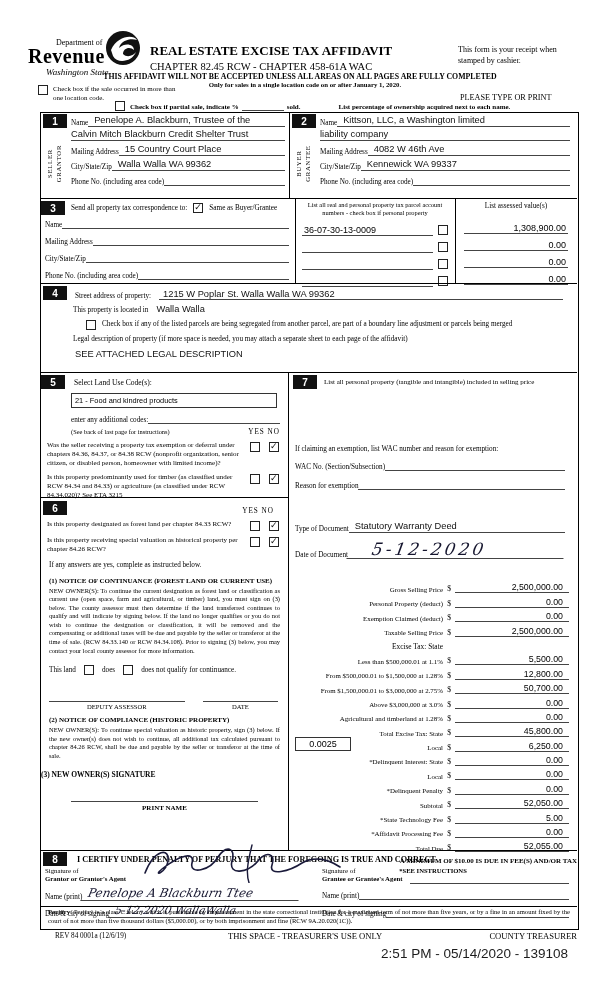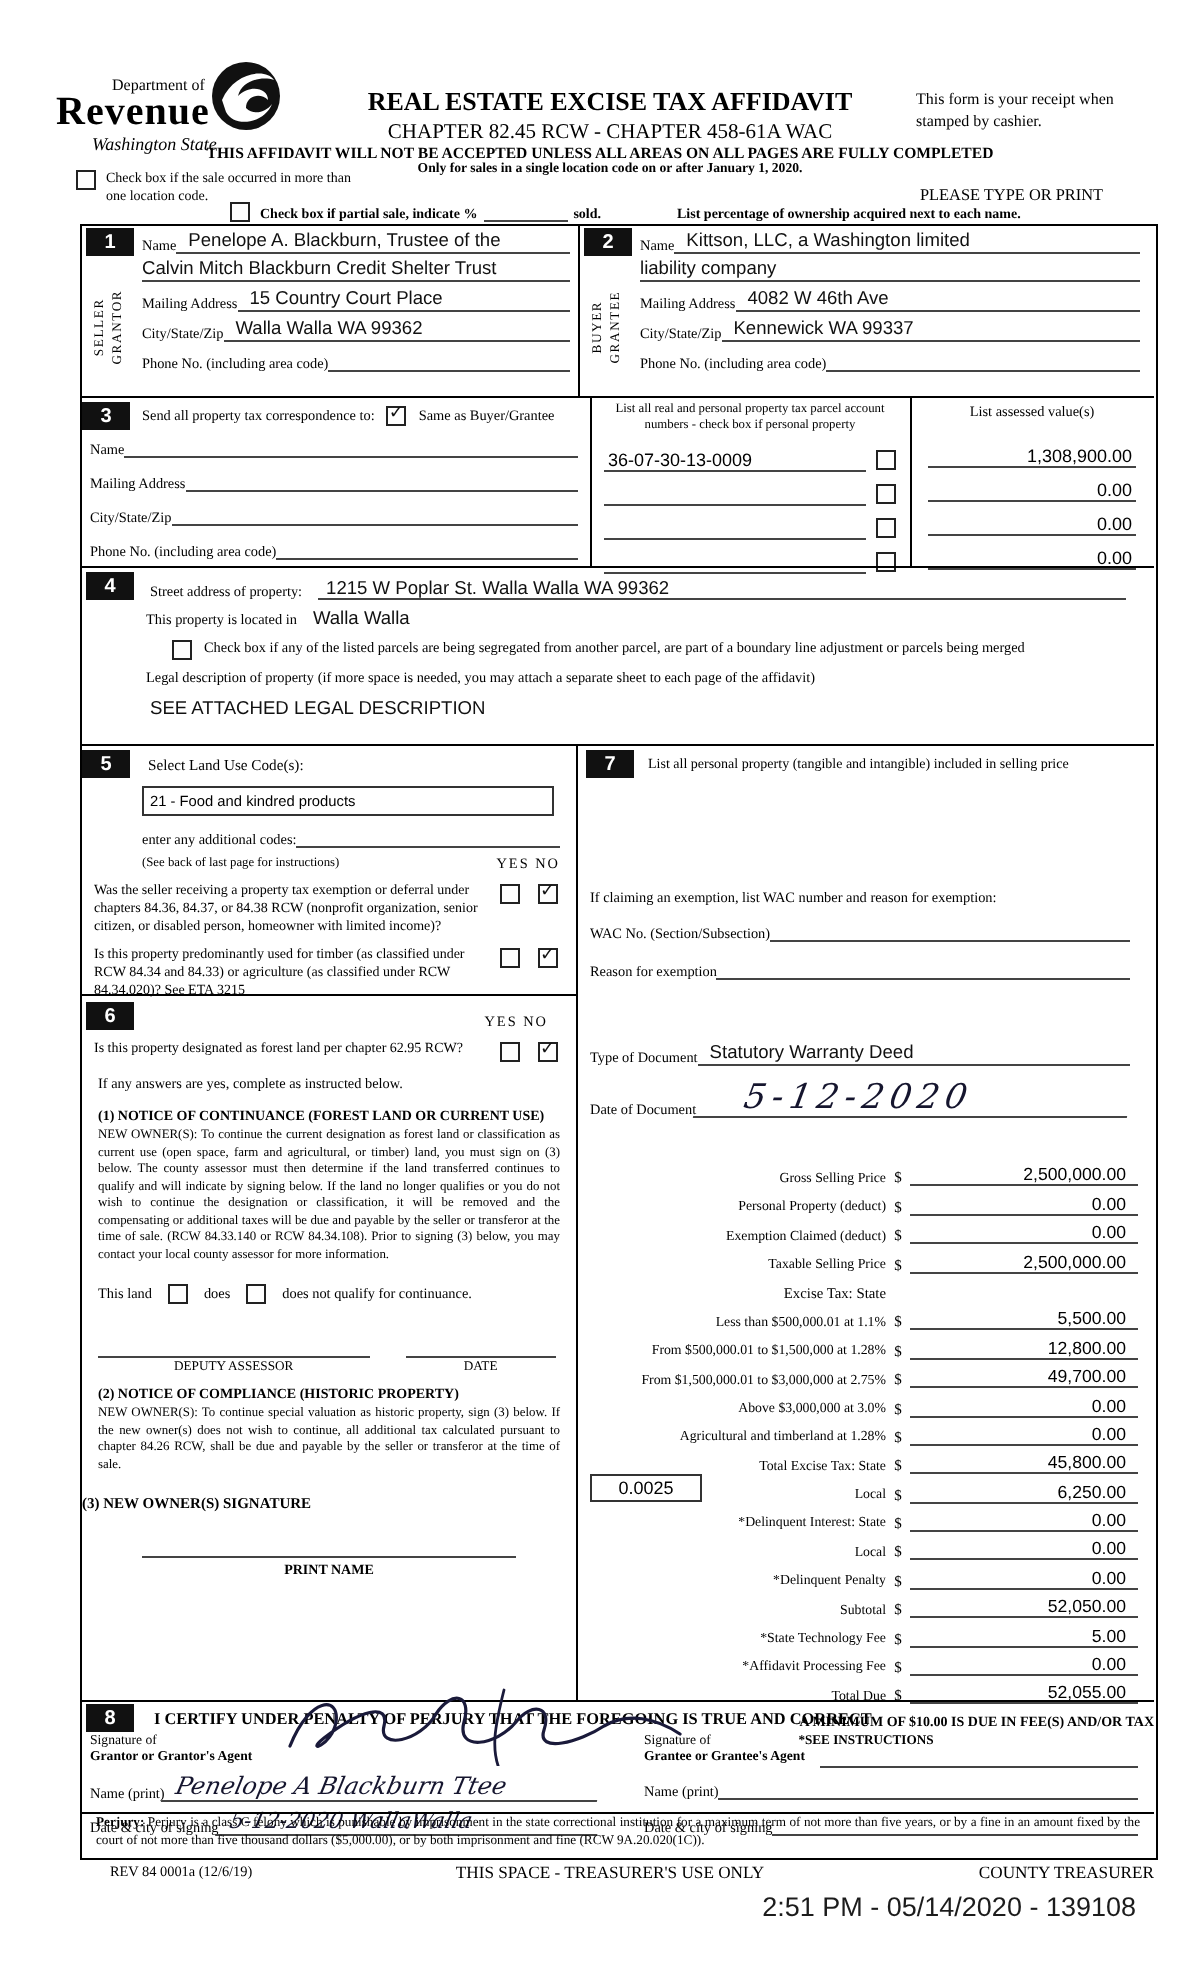--- a/index.html
+++ b/index.html
@@ -58,21 +58,21 @@
   <div class="abs" style="left:28px;top:27px;width:130px;margin-top:11px;">
     <div style="font-size:8px;padding-left:28px;">Department of</div>
     <div style="font-size:20px;font-weight:bold;letter-spacing:.5px;line-height:.9;">Revenue</div>
     <div class="ital" style="font-size:9px;padding-left:18px;margin-top:2px;">Washington State</div>
   </div>
   <svg class="abs" style="left:103px;top:28px;" width="40" height="40" viewBox="0 0 40 40">
     <circle cx="20" cy="20" r="17" fill="#111"></circle>
     <path d="M8 22 C14 8, 30 6, 34 12 C28 10, 18 12, 16 20 C22 14, 31 16, 31 22 C27 18, 20 20, 20 26 C24 30, 30 28, 33 24 C29 34, 14 36, 10 28 Z" fill="#fff"></path>
   </svg>
 
-  <div class="abs" style="left:150px;top:43px;width:310px;text-align:center;">
+  <div class="abs" style="left:150px;top:43px;width:310px;">
     <div class="bold" style="font-size:13px;">REAL ESTATE EXCISE TAX AFFIDAVIT</div>
     <div style="font-size:10.5px;margin-top:2px;">CHAPTER 82.45 RCW - CHAPTER 458-61A WAC</div>
   </div>
   <div class="abs" style="left:458px;top:45px;width:118px;font-size:8px;line-height:1.35;">This form is your receipt when stamped by cashier.</div>
 
   <div class="abs bold" style="left:0;top:72px;width:600px;text-align:center;font-size:7.8px;">THIS AFFIDAVIT WILL NOT BE ACCEPTED UNLESS ALL AREAS ON ALL PAGES ARE FULLY COMPLETED</div>
   <div class="abs bold" style="left:105px;top:81px;width:400px;text-align:center;font-size:6.8px;">Only for sales in a single location code on or after January 1, 2020.</div>
 
   <div class="abs" style="left:38px;top:85px;width:140px;display:flex;gap:5px;">
     <span class="cb"></span>
@@ -273,21 +273,28 @@
   <div class="hline" style="left:41px;top:497px;width:247px;"></div>
 
   <div class="abs" style="left:41px;top:498px;width:247px;height:352px;">
     <div style="display:flex;align-items:flex-end;padding:3px 14px 0 2px;">
       <span class="badge">6</span>
       <span style="flex:1;"></span>
       <span class="lbl" style="letter-spacing:1px;">YES  NO</span>
     </div>
     <div id="s6-questions" style="padding:0 6px;">
         <div class="q-row">
-          <div class="q-text">Is this property designated as forest land per chapter 62.95 RCW?</div>
+          <div class="q-text">Is this property designated as forest land per chapter 84.33 RCW?</div>
+          <div class="q-boxes">
+            <span class="cb"></span>
+            <span class="cb checked"></span>
+          </div>
+        </div>
+        <div class="q-row">
+          <div class="q-text">Is this property receiving special valuation as historical property per chapter 84.26 RCW?</div>
           <div class="q-boxes">
             <span class="cb"></span>
             <span class="cb checked"></span>
           </div>
         </div>
       </div>
     <div class="lbl" style="padding:7px 0 0 8px;">If any answers are yes, complete as instructed below.</div>
     <div class="bold" style="font-size:7px;padding:8px 0 0 8px;">(1) NOTICE OF CONTINUANCE (FOREST LAND OR CURRENT USE)</div>
     <div class="para" style="margin:2px 8px 0 8px;">NEW OWNER(S): To continue the current designation as forest land or classification as current use (open space, farm and agricultural, or timber) land, you must sign on (3) below. The county assessor must then determine if the land transferred continues to qualify and will indicate by signing below. If the land no longer qualifies or you do not wish to continue the designation or classification, it will be removed and the compensating or additional taxes will be due and payable by the seller or transferor at the time of sale. (RCW 84.33.140 or RCW 84.34.108). Prior to signing (3) below, you may contact your local county assessor for more information.</div>
     <div style="display:flex;align-items:center;gap:8px;padding:10px 0 0 8px;font-size:7.2px;">
@@ -364,21 +371,21 @@
           <span class="tax-value">5,500.00</span>
         </div>
         <div class="tax-row">
           <span class="tax-label">From $500,000.01 to $1,500,000 at 1.28%</span>
           <span class="tax-dollar">$</span>
           <span class="tax-value">12,800.00</span>
         </div>
         <div class="tax-row">
           <span class="tax-label">From $1,500,000.01 to $3,000,000 at 2.75%</span>
           <span class="tax-dollar">$</span>
-          <span class="tax-value">49,700.00</span>
+          <span class="tax-value">50,700.00</span>
         </div>
         <div class="tax-row">
           <span class="tax-label">Above $3,000,000 at 3.0%</span>
           <span class="tax-dollar">$</span>
           <span class="tax-value">0.00</span>
         </div>
         <div class="tax-row">
           <span class="tax-label">Agricultural and timberland at 1.28%</span>
           <span class="tax-dollar">$</span>
           <span class="tax-value">0.00</span>

